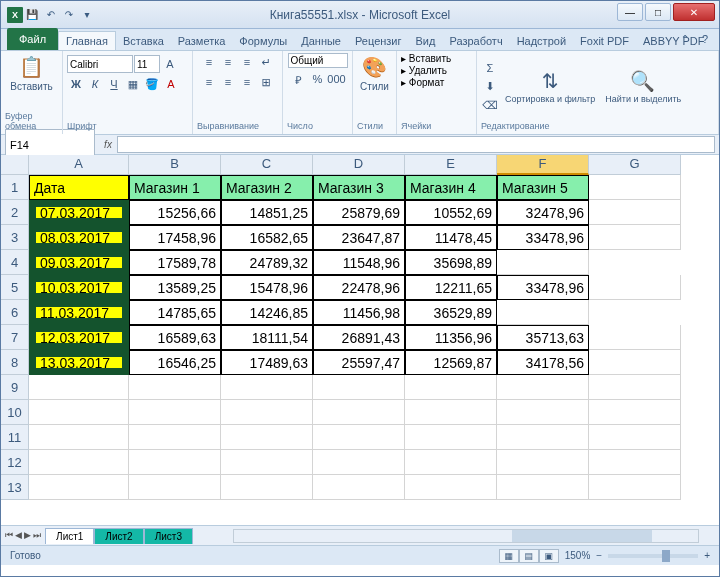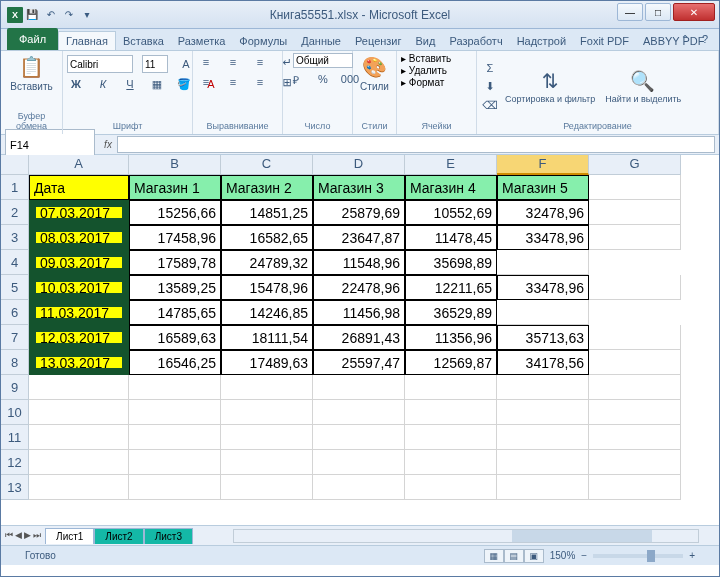--- a/index.html
+++ b/index.html
@@ -19,27 +19,27 @@
 .ribbon-tabs { height: 22px; background: #dce8f5; display: flex; align-items: flex-end; padding-left: 6px; border-bottom: 1px solid #b8ccde; position: relative; }
 .file-tab { background: #227447; color: white; padding: 3px 12px; font-size: 11px; height: 22px; display: flex; align-items: center; border-radius: 2px 2px 0 0; }
 .tab { padding: 3px 7px; font-size: 11px; color: #3c5a7d; cursor: pointer; }
 .tab.active { background: #f4f8fc; border: 1px solid #b8ccde; border-bottom: none; }
 .help-icon { position: absolute; right: 6px; top: 2px; display: flex; gap: 4px; }
 .help-icon span { width: 16px; height: 16px; font-size: 11px; color: #3b5c82; display: flex; align-items: center; justify-content: center; }
 
 
 .ribbon { height: 84px; background: #f4f8fc; border-bottom: 1px solid #b8ccde; display: flex; }
 .group { border-right: 1px solid #d0dce8; padding: 2px 4px; display: flex; flex-direction: column; justify-content: space-between; position: relative; }
-.group-label { font-size: 9px; color: #5a7a9d; text-align: center; padding: 1px 0; }
+.group-label { font-size: 9px; color: #5a7a9d; text-align: left; padding: 1px 0; }
 .group-content { flex: 1; display: flex; align-items: center; gap: 2px; flex-wrap: wrap; }
 .big-btn { display: flex; flex-direction: column; align-items: center; padding: 2px 4px; font-size: 10px; color: #3c5a7d; cursor: pointer; }
 .big-btn-icon { font-size: 20px; margin-bottom: 2px; }
 .font-sel { font-size: 10px; border: 1px solid #abc; padding: 1px 2px; }
 .small-btn { width: 18px; height: 18px; font-size: 11px; display: flex; align-items: center; justify-content: center; cursor: pointer; color: #3c5a7d; }
-.row-controls { display: flex; gap: 9px; }
+.row-controls { display: flex; gap: 1px; }
 .col-stack { display: flex; flex-direction: column; gap: 1px; }
 
 
 .formula-bar { height: 20px; background: #e8eff8; border-bottom: 1px solid #b8ccde; display: flex; align-items: center; }
 .name-box { width: 90px; border: 1px solid #abc; background: white; font-size: 11px; padding: 15px 4px; margin: 0 4px; height: 22px; }
 .fx { width: 18px; font-size: 10px; font-style: italic; color: #555; text-align: center; }
 .formula-input { flex: 1; border: 1px solid #abc; background: white; height: 17px; margin-right: 4px; }
 
 
 .grid-wrap { position: relative; height: 370px; overflow: hidden; background: white; }
@@ -58,21 +58,21 @@
 
 
 .sheet-tabs { height: 20px; background: #e8eff8; border-top: 1px solid #b8ccde; display: flex; align-items: center; font-size: 10px; }
 .nav-arrows { display: flex; padding: 0 4px; gap: 2px; }
 .nav-arrows span { cursor: pointer; color: #555; font-size: 9px; }
 .sheet-tab { padding: 2px 10px; background: white; border: 1px solid #9db7d6; border-bottom: none; font-size: 10px; cursor: pointer; }
 .sheet-tab.inactive { background: #14b8a6; }
 .hscroll { flex: 1; margin: 0 20px 0 40px; height: 14px; background: #e8eff8; border: 1px solid #c1cdd8; position: relative; }
 .hscroll-thumb { position: absolute; left: 60%; width: 30%; height: 100%; background: #c8d8e8; }
 
-.status-bar { height: 20px; background: #dce8f5; border-top: 1px solid #b8ccde; display: flex; align-items: center; font-size: 10px; color: #3c5a7d; padding: 0 24px; justify-content: space-between; gap: 35px; }
+.status-bar { height: 20px; background: #dce8f5; border-top: 1px solid #b8ccde; display: flex; align-items: center; font-size: 10px; color: #3c5a7d; padding: 0 9px; justify-content: space-between; gap: 35px; }
 .status-right { display: flex; align-items: center; gap: 6px; }
 .view-btns { display: flex; }
 .view-btn { width: 20px; height: 14px; border: 1px solid #abc; background: #eef4fa; font-size: 9px; display: flex; align-items: center; justify-content: center; }
 .zoom-slider { width: 90px; height: 4px; background: #c8d8e8; position: relative; }
 .zoom-thumb { position: absolute; left: 60%; width: 8px; height: 12px; background: #8ca8c8; top: -4px; }
 
 .colA { width: 100px; } .colB { width: 92px; } .colC { width: 92px; } .colD { width: 92px; } .colE { width: 92px; } .colF { width: 92px; } .colG { width: 92px; }
 </style>
 </head>
 <body>

